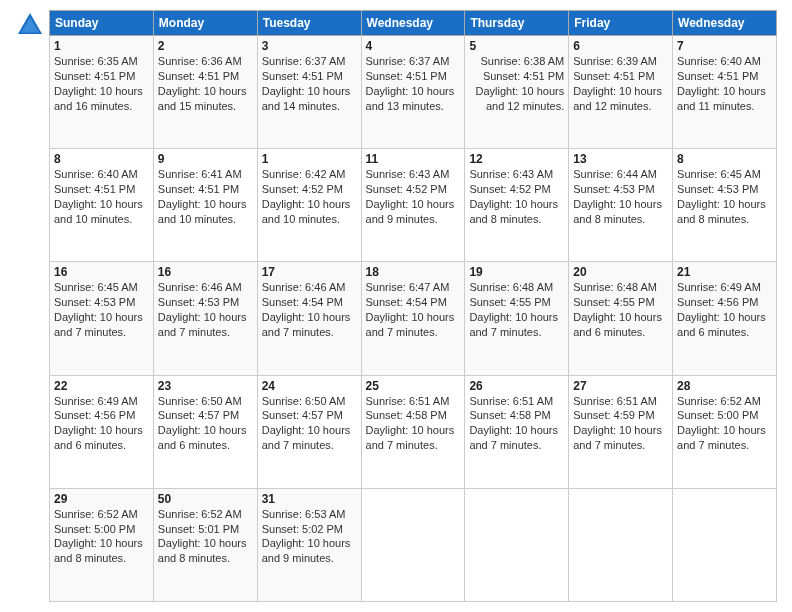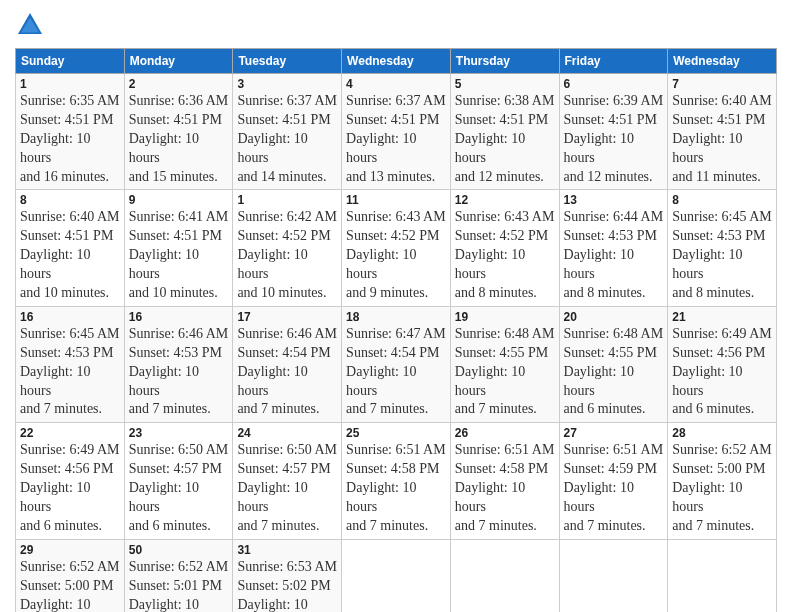--- a/index.html
+++ b/index.html
@@ -8,21 +8,21 @@
       height: 612px;
       font-family: Arial, sans-serif;
       background: #fff;
       overflow: hidden;
     }
     .page {
       width: 792px;
       height: 612px;
       padding: 10px 15px 10px 15px;
       display: flex;
-      flex-direction: column;
+      flex-direction: row;
     }
     .header {
       display: flex;
       justify-content: space-between;
       align-items: flex-start;
       margin-bottom: 8px;
     }
     .logo {
       display: flex;
       align-items: center;
@@ -90,23 +90,22 @@
     }
     .day-num {
       font-size: 12px;
       font-weight: bold;
       color: #222;
       display: block;
       margin-bottom: 1px;
     }
     .day-info {
       color: #333;
-      font-size: 14px;
+      font-size: 11px;
       line-height: 1.35;
-      font-family: Liberation Serif, serif;
     }
     .empty-cell {
       background: #fff !important;
     }
     table {
       border-collapse: collapse;
       width: 100%;
     }
     thead th:first-child { border-radius: 0; }
   </style>
@@ -168,21 +167,21 @@
           </td>
           <td>
             <span class="day-num">4</span>
             <div class="day-info" style="white-space: pre-line;">Sunrise: 6:37 AM
 Sunset: 4:51 PM
 Daylight: 10 hours
 and 13 minutes.</div>
           </td>
           <td>
             <span class="day-num">5</span>
-            <div class="day-info" style="white-space: pre-line;">Sunrise: 6:38 AM
+            <div class="day-info" style="white-space: pre-line; text-align: right;">Sunrise: 6:38 AM
 Sunset: 4:51 PM
 Daylight: 10 hours
 and 12 minutes.</div>
           </td>
           <td>
             <span class="day-num">6</span>
             <div class="day-info" style="white-space: pre-line;">Sunrise: 6:39 AM
 Sunset: 4:51 PM
 Daylight: 10 hours
 and 12 minutes.</div>

